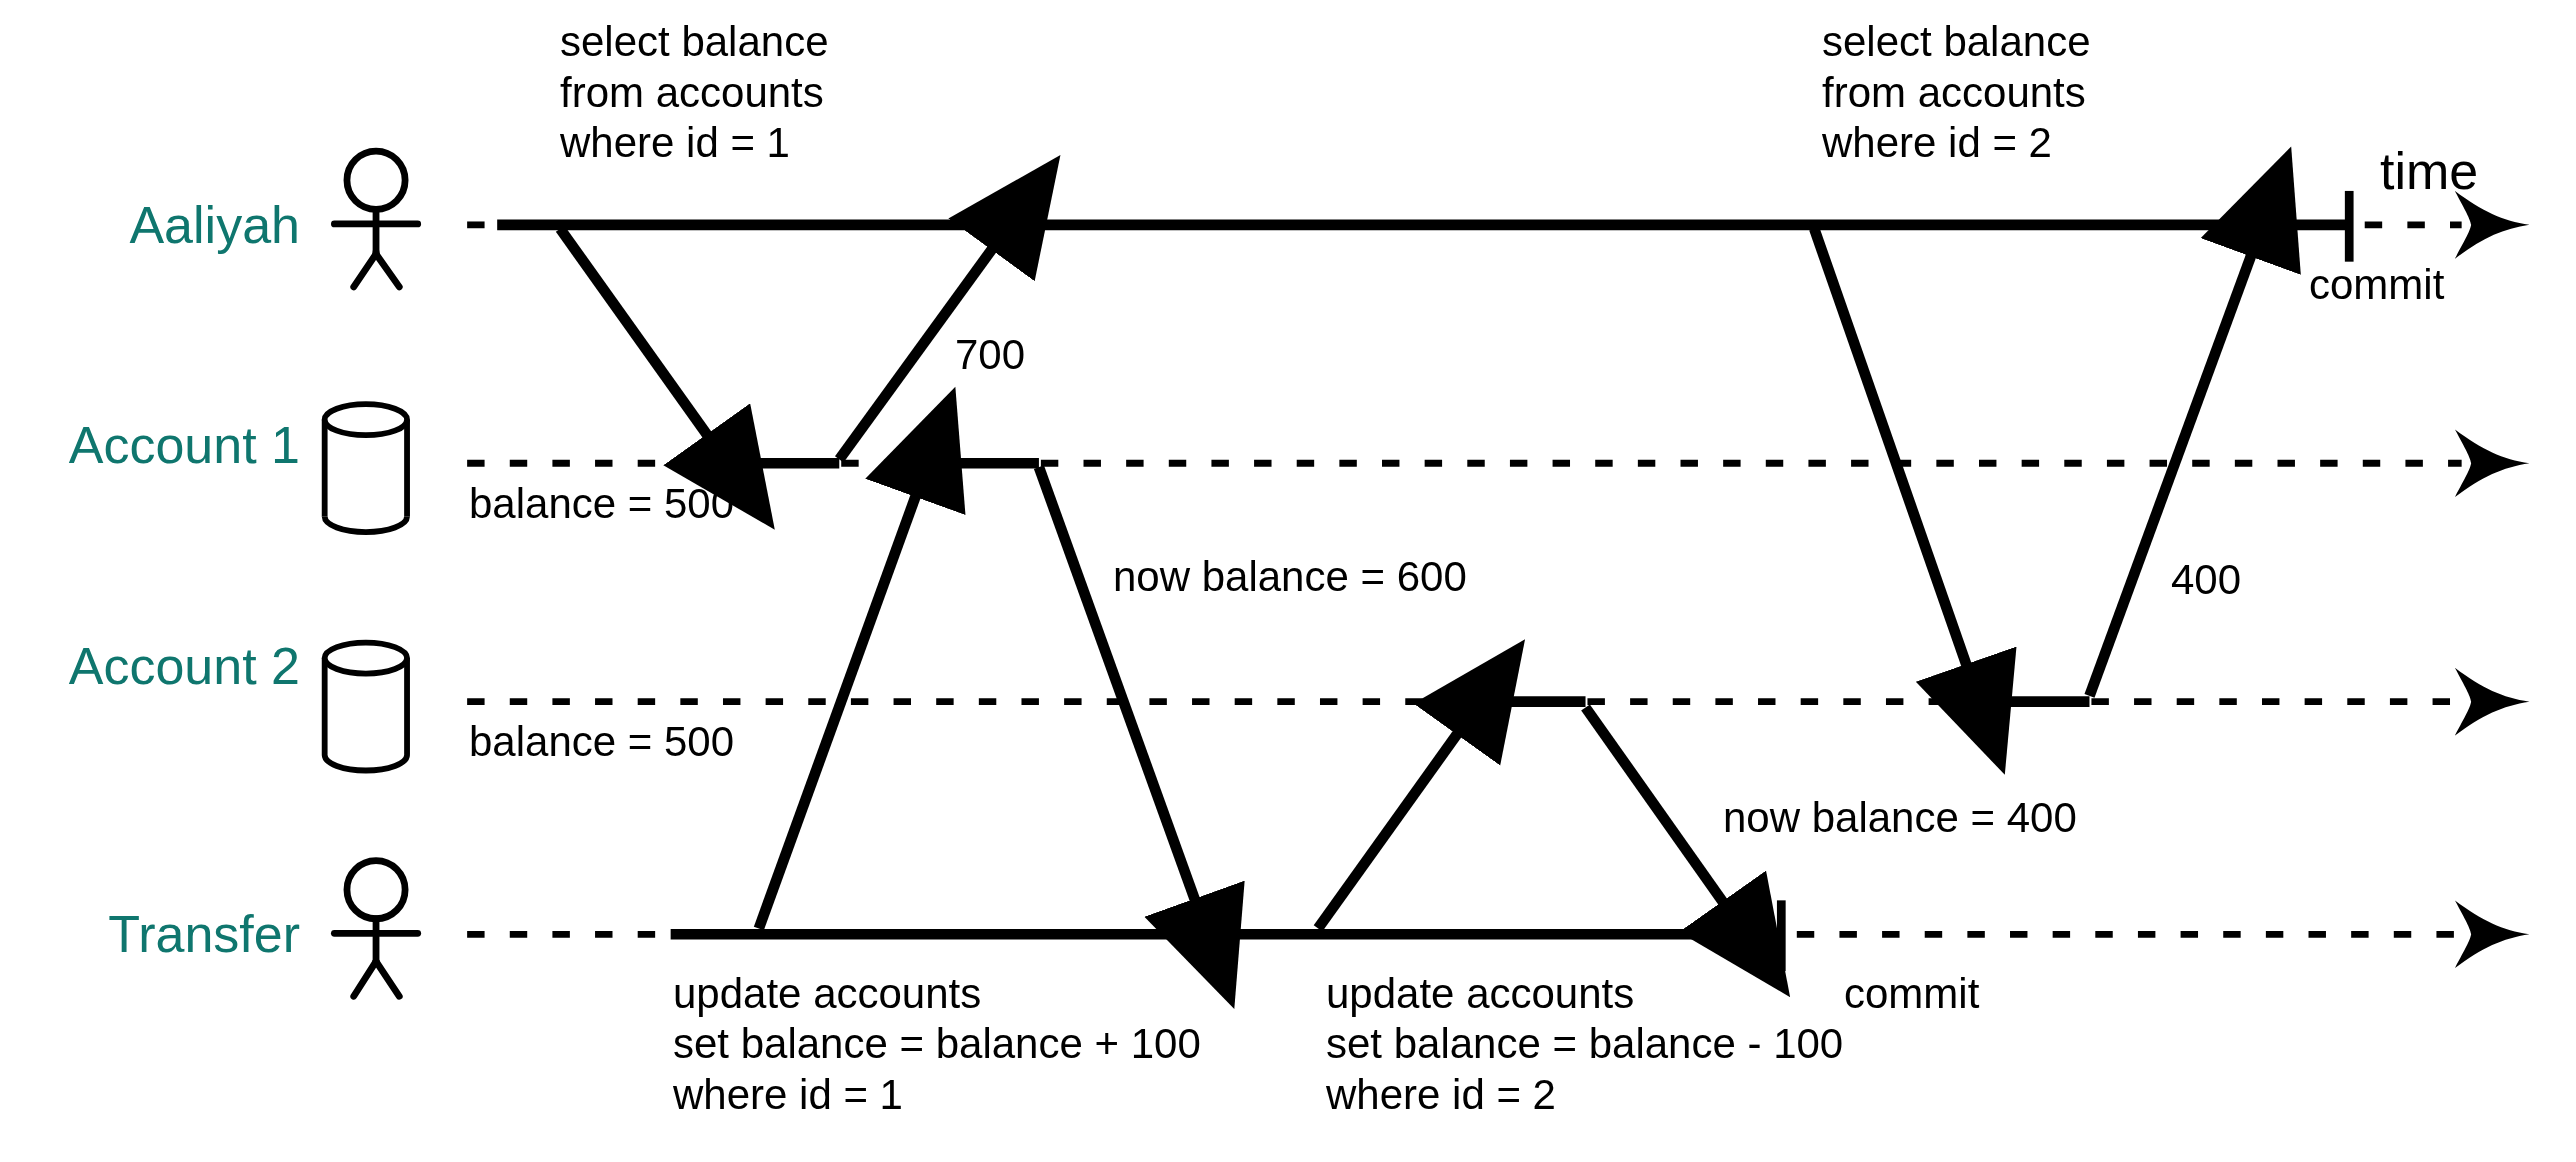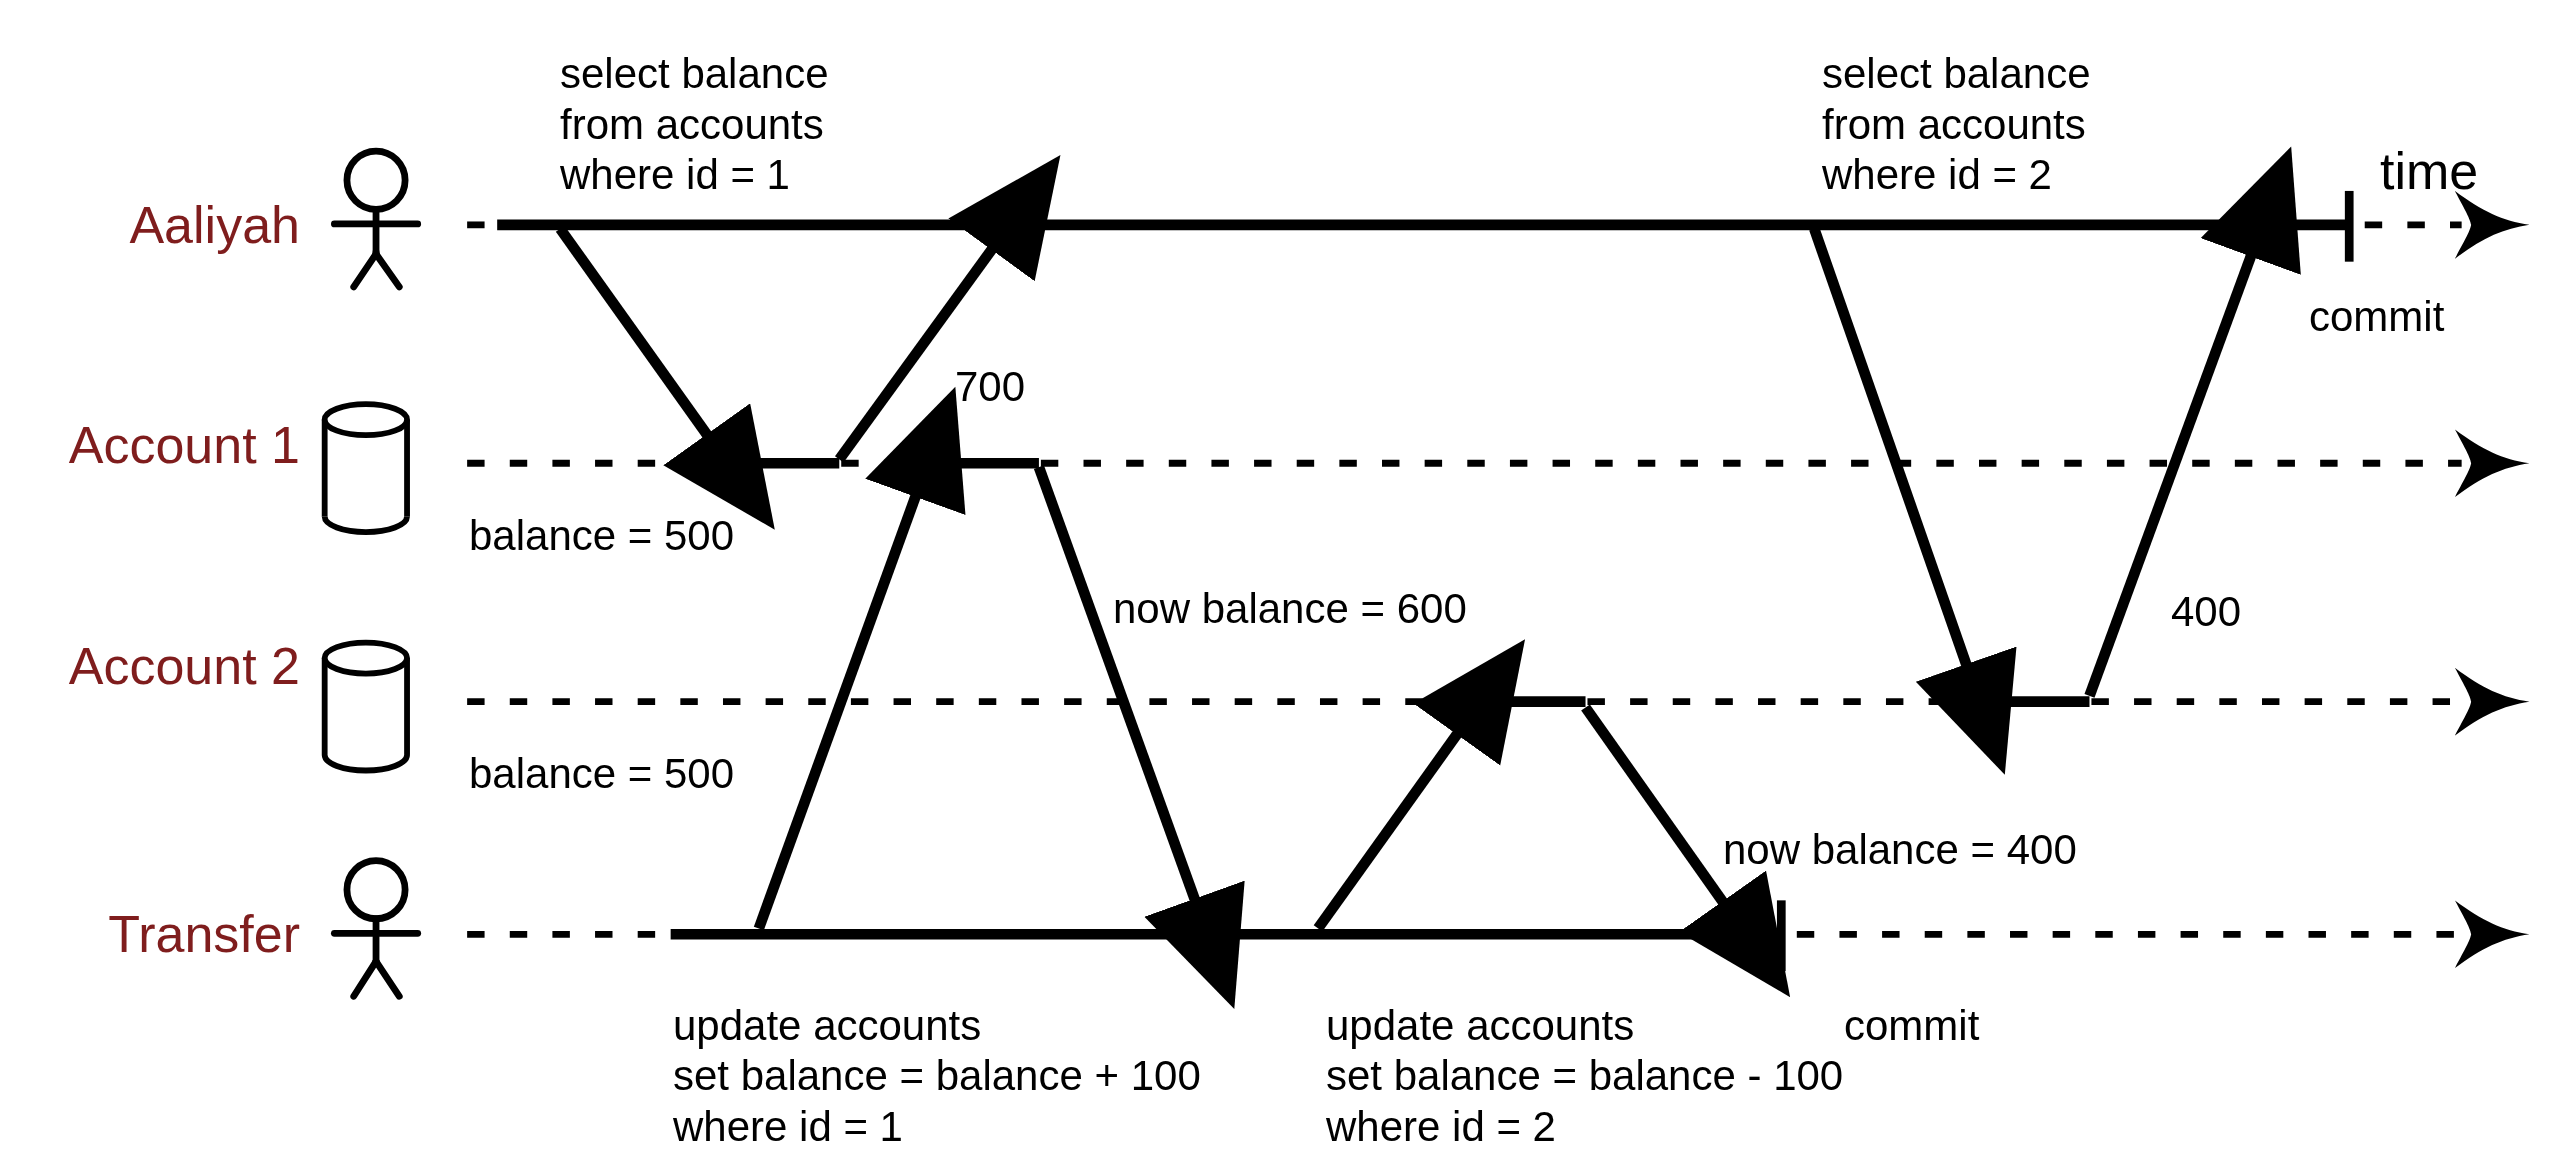--- a/index.html
+++ b/index.html
@@ -8,32 +8,31 @@
     width:2576px;height:1163px;overflow:hidden;
     font-family:"Liberation Sans","DejaVu Sans",sans-serif;
     color:#000000;
   }
   #canvas{position:relative;width:2576px;height:1163px;background:#ffffff;}
   #svg-layer{position:absolute;top:0;left:0;width:2576px;height:1163px;}
   .lane-label{
     position:absolute;
     font-size:52px;
     line-height:1;
-    color:#7f1d1d;
+    color:#0f766e;
     white-space:nowrap;
     text-align:right;
     transform:translateY(-50%);
   }
   .note{
     position:absolute;
     font-size:42px;
     line-height:1.20;
     color:#000;
     white-space:pre;
-    margin-top:32px;
   }
   .time-label{
     position:absolute;
     font-size:52px;
     line-height:1;
     color:#000;
     white-space:nowrap;
   }
 </style>
 </head>

